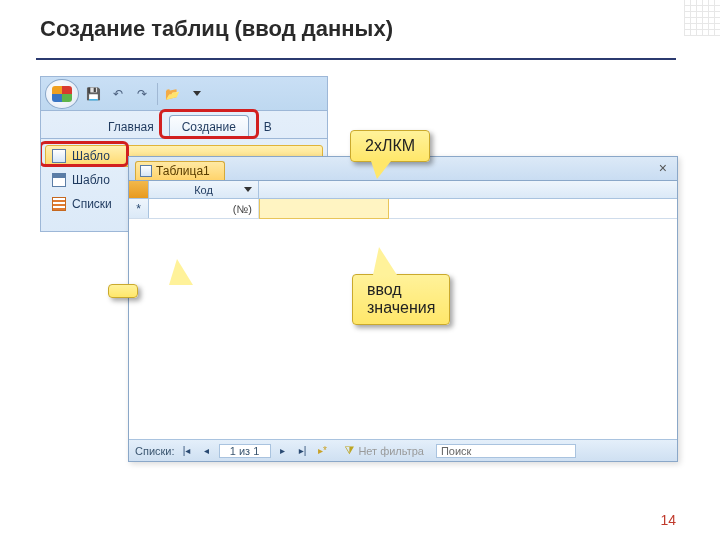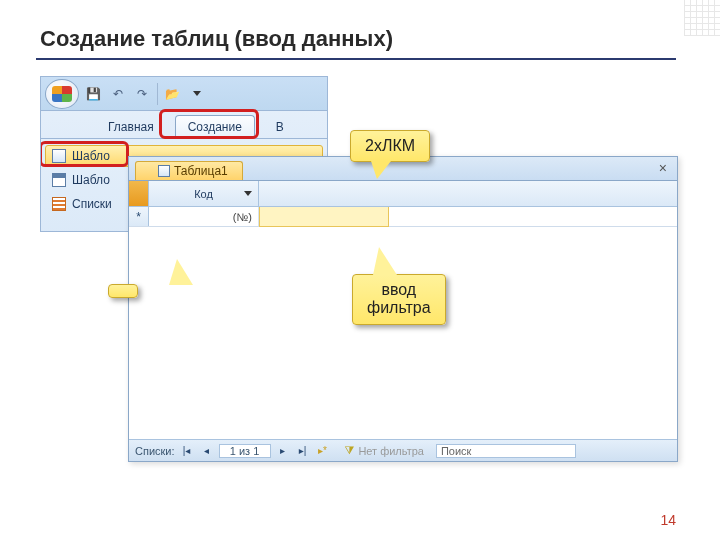--- a/index.html
+++ b/index.html
@@ -14,21 +14,21 @@
   .grid-corner {
     position: absolute;
     top: 0; right: 0;
     width: 36px; height: 36px;
     background-image: repeating-linear-gradient(0deg, #d0d0d0 0 1px, transparent 1px 6px),
                       repeating-linear-gradient(90deg, #d0d0d0 0 1px, transparent 1px 6px);
     opacity: 0.5;
   }
   .title {
     position: absolute;
-    top: 26px; left: 40px;
+    top: 16px; left: 40px;
     font-size: 22px;
     font-weight: 700;
     color: #2a2a2a;
   }
   .title-rule {
     position: absolute;
     top: 58px; left: 36px;
     width: 640px; height: 2px;
     background: #2b3a6f;
   }
@@ -76,21 +76,21 @@
     color: #4a5f7e;
   }
   .qat-sep {
     width: 1px; height: 22px;
     background: #a0b8d4;
   }
   .tabrow {
     height: 28px;
     display: flex;
     align-items: flex-end;
-    gap: 8px;
+    gap: 2px;
     padding-left: 54px;
     border-bottom: 1px solid #9db7d7;
     position: relative;
   }
   .tab {
     padding: 4px 12px 4px 12px;
     font-size: 12px;
     color: #1f3a5f;
     border: 1px solid transparent;
     border-bottom: none;
@@ -150,42 +150,42 @@
     display: flex;
     align-items: flex-end;
     position: relative;
   }
   .ds-tab {
     margin-left: 6px;
     background: linear-gradient(#ffe9a3, #ffd36b);
     border: 1px solid #d4a93a;
     border-bottom: none;
     border-radius: 3px 3px 0 0;
-    padding: 2px 14px 2px 22px;
+    padding: 2px 14px 2px 4px;
     font-size: 12px;
     color: #5a3d00;
     display: flex;
     align-items: center;
     gap: 4px;
   }
   .ds-tab-icon {
     width: 12px; height: 12px;
     background: linear-gradient(#fff, #d6e6f7);
     border: 1px solid #5b7da6;
   }
   .ds-close {
     position: absolute;
     right: 6px; top: 3px;
     font-size: 14px;
     color: #555;
     cursor: pointer;
     padding: 0 4px;
   }
   .ds-header {
-    height: 26px;
+    height: 18px;
     display: flex;
     background: linear-gradient(#eef5fc, #dbe9f7);
     border-bottom: 1px solid #a9c3df;
     font-size: 11px;
     color: #1f3a5f;
     text-align: center;
   }
   .ds-rowhead {
     height: 20px;
     display: flex;
@@ -241,21 +241,21 @@
 
   
   .callout {
     position:absolute;
     background: linear-gradient(#fff29a, #ffe76a);
     border: 1px solid #caa92d;
     border-radius: 4px;
     padding: 6px 14px;
     font-size: 16px;
     color:#222;
-    text-align:center;
+    text-align:left;
     box-shadow: 3px 3px 5px rgba(0,0,0,0.35);
     z-index: 50;
   }
   .callout .tail {
     position:absolute;
     width: 0; height: 0;
   }
   .dropdown-tri {
     width:0;height:0;border-left:4px solid transparent;border-right:4px solid transparent;border-top:5px solid #333;
   }
@@ -351,17 +351,17 @@
   <span>2хЛКМ</span>
   <span class="tail" style="top:100%; left:20px; border-left:6px solid transparent; border-right:14px solid transparent; border-top:18px solid #ffe76a;"></span>
 </div>
 
 <div class="callout" style="top:284px; left:108px;">
   <span class="tail" style="bottom:100%; left:60px; border-left:8px solid transparent; border-right:16px solid transparent; border-bottom:26px solid #fff29a;"></span>
 </div>
 
 <div class="callout" style="top:274px; left:352px; line-height:1.15;">
   <div>ввод</div>
-  <div>фильтра</div>
+  <div>значения</div>
   <span class="tail" style="bottom:100%; left:20px; border-left:6px solid transparent; border-right:18px solid transparent; border-bottom:28px solid #fff29a;"></span>
 </div>
 
 <div class="slide-num">14</div>
 
 </body></html>

